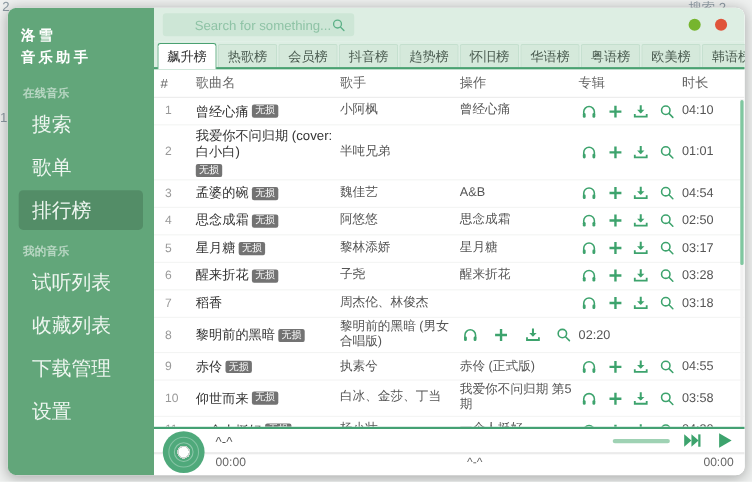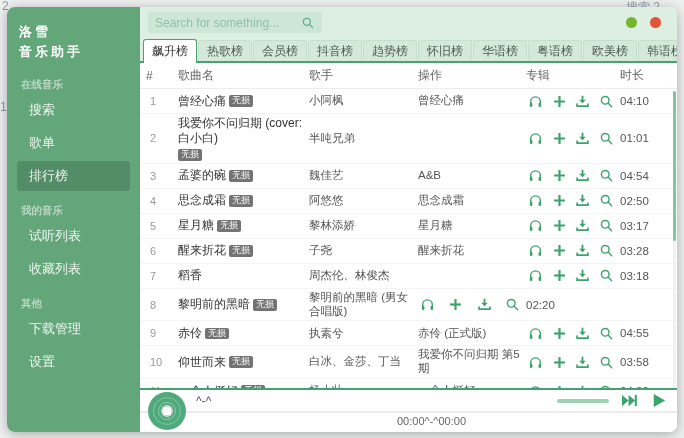--- a/index.html
+++ b/index.html
@@ -13,32 +13,32 @@
 
   .window { position:absolute; left:7px; top:7px; width:670px; height:425px;
             border-radius:8px; overflow:hidden; display:flex; background:#fff;
             box-shadow:0 2px 12px rgba(0,0,0,.30); z-index:1; }
 
   
   .sidebar { width:133px; flex-shrink:0; background:#62a67a; color:#fff; }
   .app-title { padding:15px 0 4px 12px; font-size:13px; font-weight:bold;
                letter-spacing:3px; line-height:1.5; color:#fff; }
   .section-label { margin:13px 0 1px 14px; font-size:10.5px; color:rgba(255,255,255,.55);font-weight:bold; }
-  .side-item { margin:3px 10px; padding:6px 0 6px 12px; font-size:13px;
+  .side-item { margin:3px 10px; padding:6px 0 6px 12px; font-size:18px;
                border-radius:4px; color:#eef6f0; cursor:default; }
   .side-item.active { background:rgba(0,0,0,.15); }
 
   
   .main { flex:1; min-width:0; display:flex; flex-direction:column; background:#fff; }
 
   .topbar { height:31px; background:#ddeee3; display:flex; align-items:center; padding:0 8px; }
   .search-box { width:174px; height:21px; background:#cde6d6; border-radius:3px;
                 display:flex; align-items:center; padding:0 7px; }
   .search-box input { flex:1; min-width:0; border:none; background:transparent; outline:none;
-                      font-size:12px; color:#4c8a68; font-family:"Liberation Sans", sans-serif; }
+                      font-size:12px; color:#4c8a68; font-family:"Liberation Sans", sans-serif;text-align:right; }
   .search-box input::placeholder { color:#8fc3a6; opacity:1; }
   .search-box svg { flex-shrink:0; }
   .win-dots { margin-left:auto; display:flex; gap:13px; padding-right:8px; }
   .dot { width:11px; height:11px; border-radius:50%; }
   .dot-min { background:#76b52e; }
   .dot-close { background:#e0543a; }
 
   .tabbar { height:25px; background:#ddeee3; display:flex; align-items:flex-end;
             padding-left:3px; border-bottom:2px solid #4aa171; }
   .tab { height:21px; line-height:20px; padding:0 8px; font-size:12px; color:#4b5c51;
@@ -75,21 +75,21 @@
   .disc { position:absolute; left:8px; top:2px; width:38px; height:38px; border-radius:50%;
           background:radial-gradient(circle, #ffffff 0 4.5px, #c9d4cd 4.5px 6px, #4fa97b 6px 19px);
           z-index:3; }
   .disc::before { content:""; position:absolute; inset:5px; border-radius:50%;
                   border:1px solid rgba(255,255,255,.30); }
   .disc::after { content:""; position:absolute; inset:10px; border-radius:50%;
                  border:1px solid rgba(255,255,255,.35); }
   .p-top { height:21px; display:flex; align-items:center; padding:0 10px 0 56px; gap:12px; }
   .p-title { font-size:12px; color:#555; flex:1; }
   .vol-slider { width:52px; height:4px; border-radius:2px; background:#9fd2b4; }
-  .p-bottom { height:19px; display:flex; align-items:center; justify-content:center;
+  .p-bottom { height:19px; display:flex; align-items:center; justify-content:space-between;
               padding:0 10px 0 56px; font-size:11px; color:#666; }
 </style>
 </head>
 <body>
 
 <div class="bg-fragment bg-frag-tl">2</div>
 <div class="bg-fragment bg-frag-tr">搜索 2</div>
 <div class="bg-fragment bg-frag-l">1.</div>
 
 <div class="window">
@@ -109,21 +109,20 @@
           </div>
   </div>
         <div>
     <div class="section-label">我的音乐</div>
     <div>
             <div class="side-item">试听列表</div>
             <div class="side-item">收藏列表</div>
           </div>
   </div>
         <div>
-    <div class="section-label">其他</div>
     <div>
             <div class="side-item">下载管理</div>
             <div class="side-item">设置</div>
           </div>
   </div>
       </div>
   </div>
 
   <div class="main">
 

